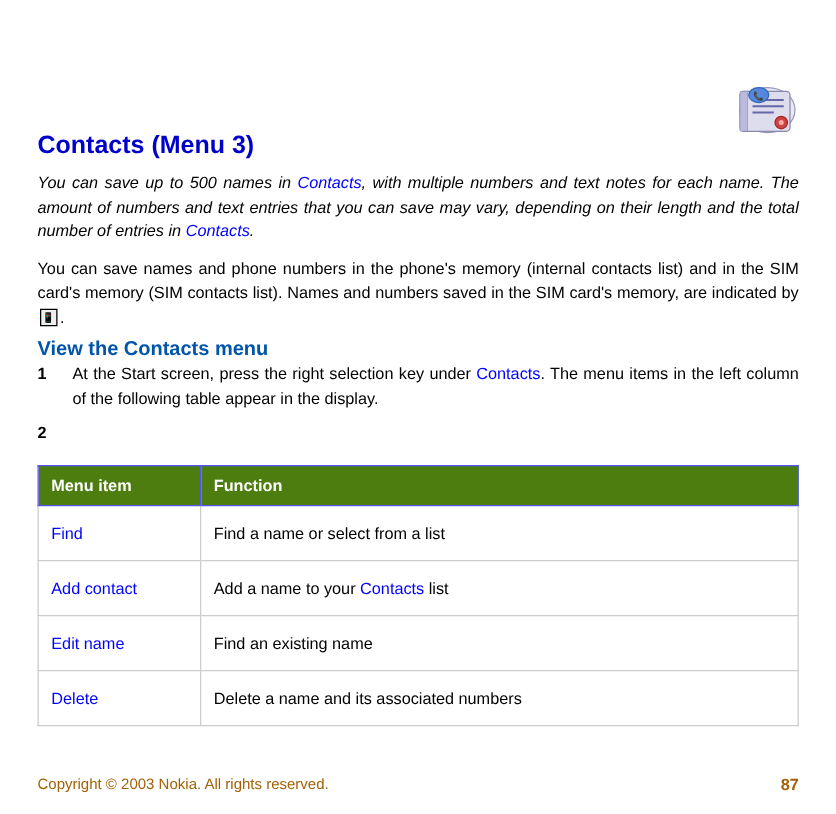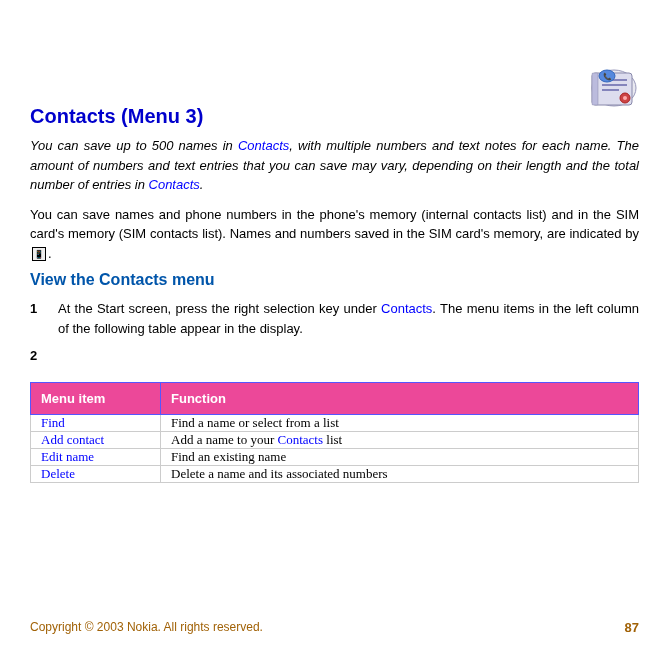--- a/index.html
+++ b/index.html
@@ -66,21 +66,20 @@
     }
 
     .link-text {
       color: #0000ff;
     }
 
     .section-title {
       font-size: 16px;
       font-weight: bold;
       color: #0055aa;
-      margin-bottom: 10px;
     }
 
     .numbered-list {
       margin-left: 0;
       margin-bottom: 16px;
     }
 
     .list-item {
       display: flex;
       margin-bottom: 8px;
@@ -114,39 +113,38 @@
 
     
     .contacts-table {
       width: 100%;
       border-collapse: collapse;
       margin-bottom: 20px;
       border: 1px solid #aaaaaa;
     }
 
     .table-header {
-      background-color: #ec4899;
+      background-color: #4d7c0f;
       color: #ffffff;
       margin-top: 12px;
     }
 
     .table-header th {
       padding: 8px 10px;
       text-align: left;
       font-size: 13px;
       font-weight: bold;
       border: 1px solid #5555ff;
     }
 
     .table-row td {
-      padding: 0 10px;
+      padding: 14px 10px;
       font-size: 13px;
       border: 1px solid #cccccc;
       vertical-align: middle;
-      font-family: Liberation Serif, serif;
     }
 
     .table-row:nth-child(even) {
       background-color: #ffffff;
     }
 
     .table-row:nth-child(odd) {
       background-color: #ffffff;
     }
 

